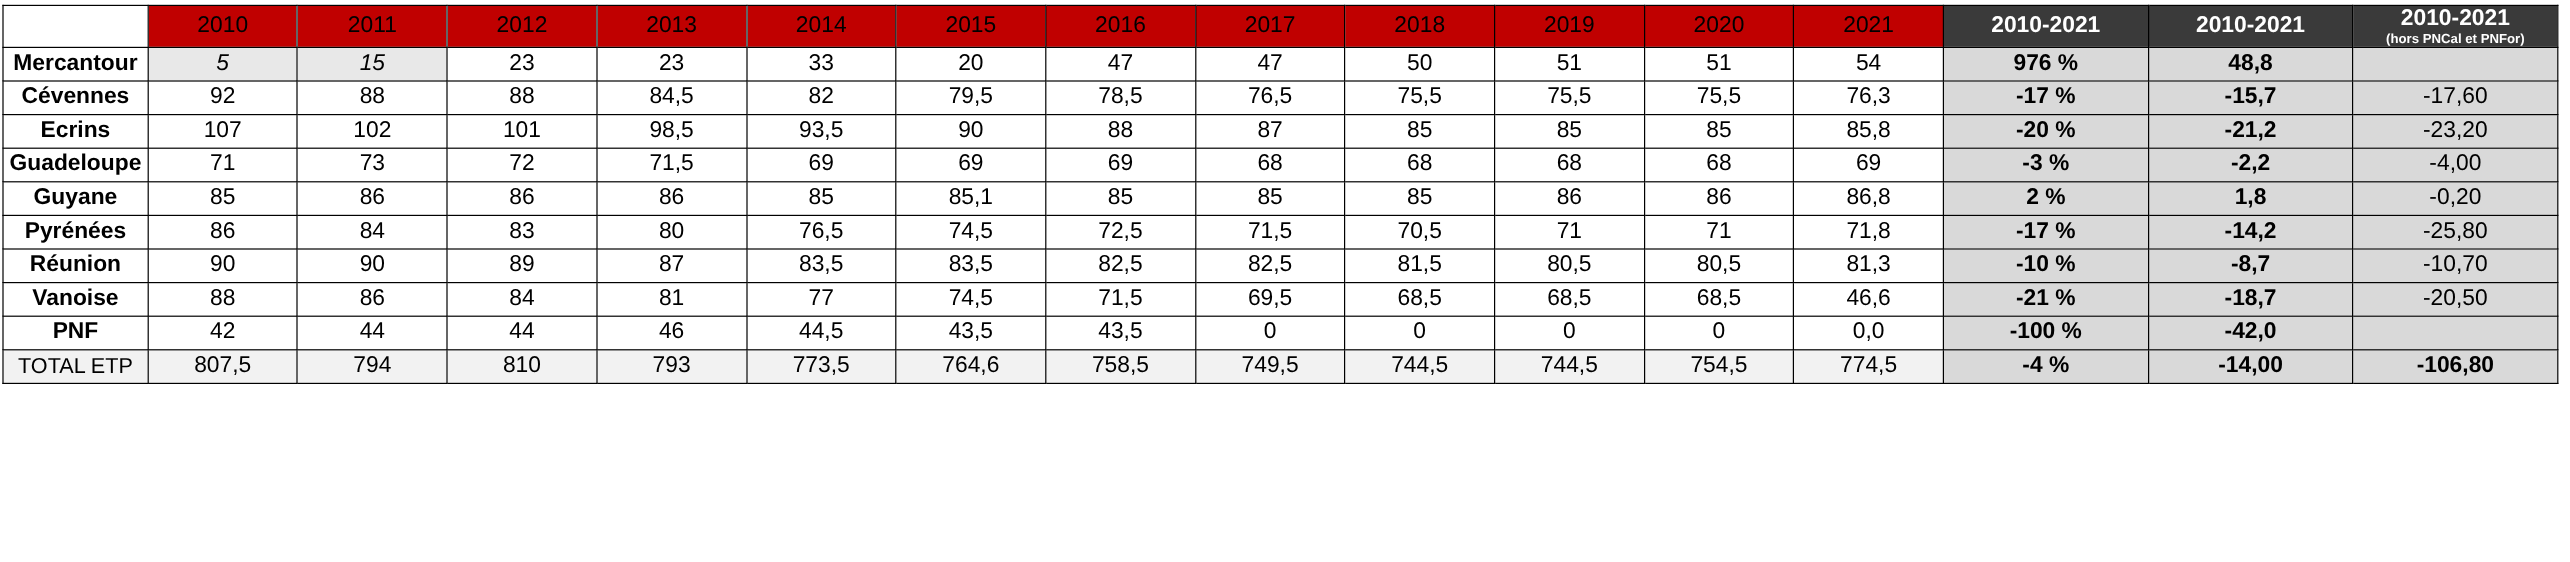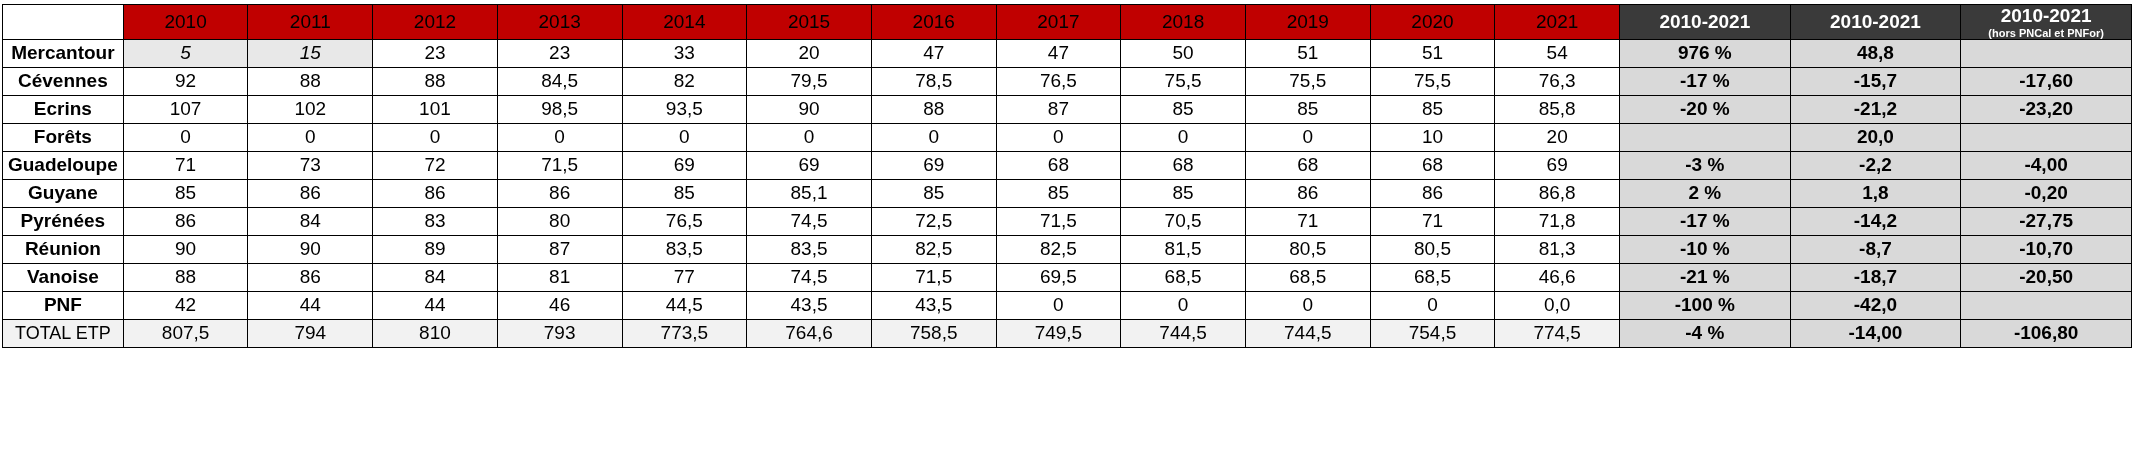--- a/index.html
+++ b/index.html
@@ -80,21 +80,21 @@
   tr.total-row td.sum-b,
   tr.total-row td.sum-c {
     background: #D9D9D9;
   }
   td.sum-a, td.sum-b {
     background: #D9D9D9;
     font-weight: bold;
   }
   td.sum-c {
     background: #D9D9D9;
-    font-weight: bold;
+    font-weight: normal;
   }
   td.shaded-cell {
     background: #E8E8E8;
     font-style: italic;
   }
   td.empty-shaded {
     background: #D9D9D9;
   }
   
   col.c-label { width: 92px; }
@@ -203,38 +203,20 @@
         <td>87</td>
         <td>85</td>
         <td>85</td>
         <td>85</td>
         <td>85,8</td>
         <td class="sum-a">-20 %</td>
         <td class="sum-b">-21,2</td>
         <td class="sum-c">-23,20</td>
       </tr>
 
-      <tr>
-        <td class="rowlabel">Forêts</td>
-        <td>0</td>
-        <td>0</td>
-        <td>0</td>
-        <td>0</td>
-        <td>0</td>
-        <td>0</td>
-        <td>0</td>
-        <td>0</td>
-        <td>0</td>
-        <td>0</td>
-        <td>10</td>
-        <td>20</td>
-        <td class="sum-a empty-shaded"></td>
-        <td class="sum-b">20,0</td>
-        <td class="sum-c empty-shaded"></td>
-      </tr>
 
       <tr>
         <td class="rowlabel">Guadeloupe</td>
         <td>71</td>
         <td>73</td>
         <td>72</td>
         <td>71,5</td>
         <td>69</td>
         <td>69</td>
         <td>69</td>
@@ -278,21 +260,21 @@
         <td>76,5</td>
         <td>74,5</td>
         <td>72,5</td>
         <td>71,5</td>
         <td>70,5</td>
         <td>71</td>
         <td>71</td>
         <td>71,8</td>
         <td class="sum-a">-17 %</td>
         <td class="sum-b">-14,2</td>
-        <td class="sum-c">-27,75</td>
+        <td class="sum-c">-25,80</td>
       </tr>
 
       <tr>
         <td class="rowlabel">Réunion</td>
         <td>90</td>
         <td>90</td>
         <td>89</td>
         <td>87</td>
         <td>83,5</td>
         <td>83,5</td>

